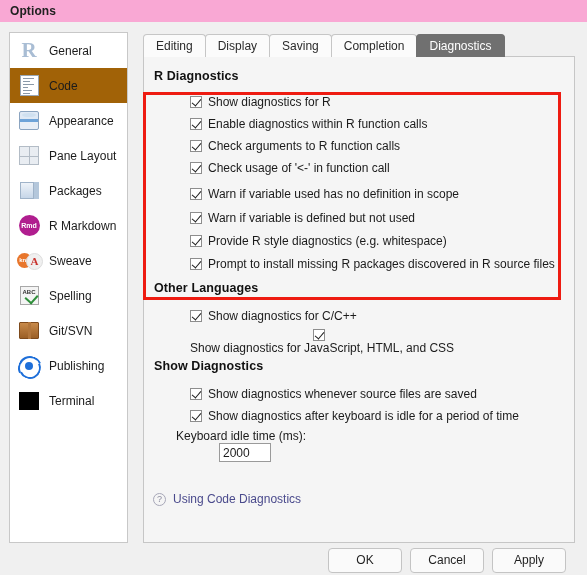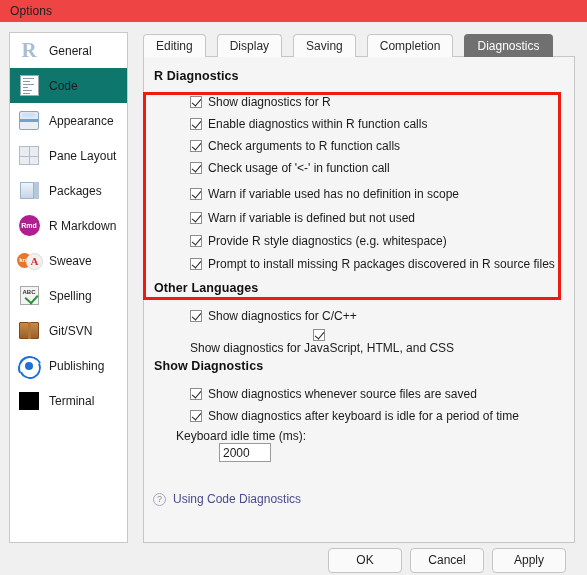--- a/index.html
+++ b/index.html
@@ -16,23 +16,24 @@
     overflow: hidden;
     position: relative;
   }
 
   
   #titlebar {
     position: absolute;
     left: 0; top: 0;
     width: 587px;
     height: 38px;
-    background: #ef4444;
+    background: #f9a8d4;
     border-bottom: 1px solid #dcdcdc;
     box-sizing: border-box;
+    font-weight: bold;
   }
   #titlebar .title-text {
     position: absolute;
     left: 10px;
     top: 4px;
     font-size: 12px;
     color: #202020;
     letter-spacing: .1px;
   }
 
@@ -61,21 +62,21 @@
   .side-item {
     position: relative;
     height: 35px;
     display: flex;
     align-items: center;
     padding-left: 7px;
     box-sizing: border-box;
     cursor: default;
   }
   .side-item.selected {
-    background: #0f766e;
+    background: #a16207;
   }
   .side-item .side-icon {
     width: 24px;
     height: 24px;
     margin-right: 8px;
     flex: 0 0 24px;
     position: relative;
     display: flex;
     align-items: center;
     justify-content: center;
@@ -280,21 +281,20 @@
 
   
   #tabstrip {
     position: absolute;
     left: 143px;
     top: 11px;
     height: 24px;
     display: flex;
     align-items: flex-end;
     z-index: 5;
-    gap: 12px;
   }
   .tab {
     height: 23px;
     line-height: 23px;
     padding: 0 12px;
     font-size: 12px;
     background: #fbfbfb;
     border: 1px solid #c6c6c6;
     border-bottom: none;
     border-radius: 4px 4px 0 0;

